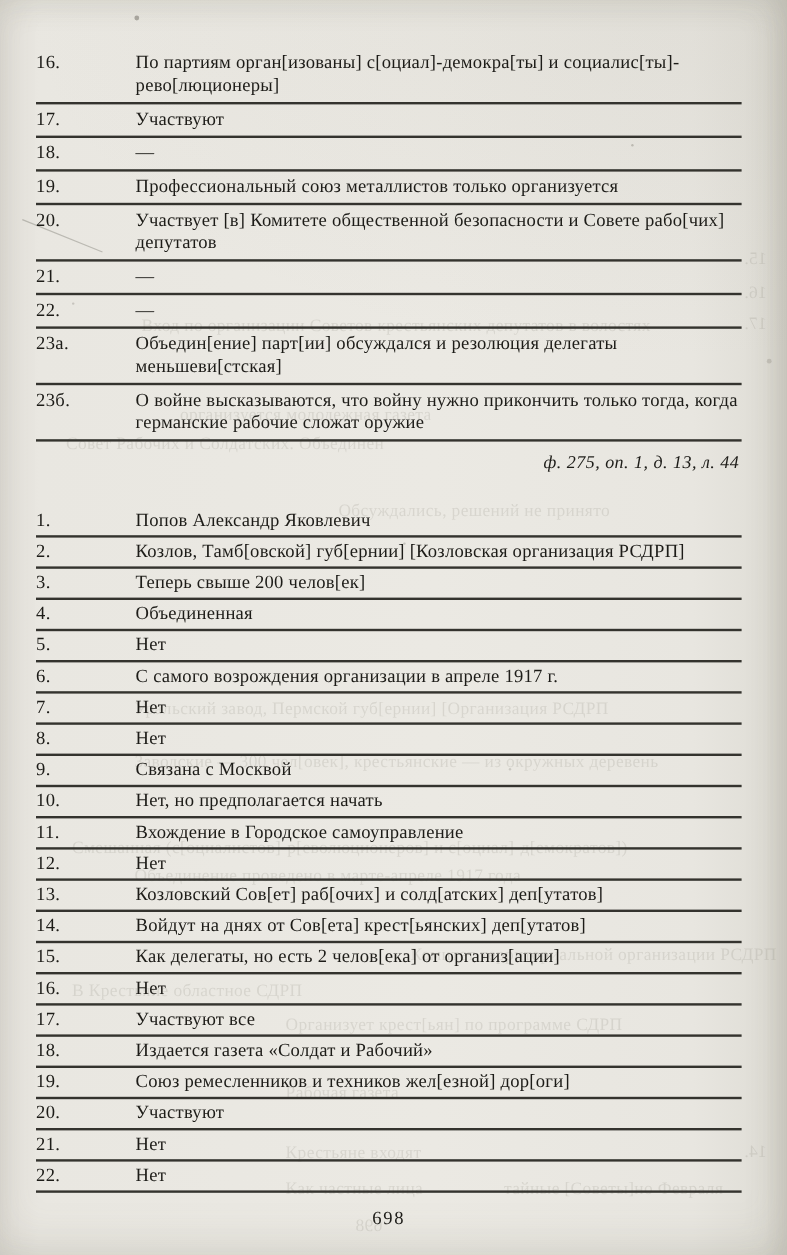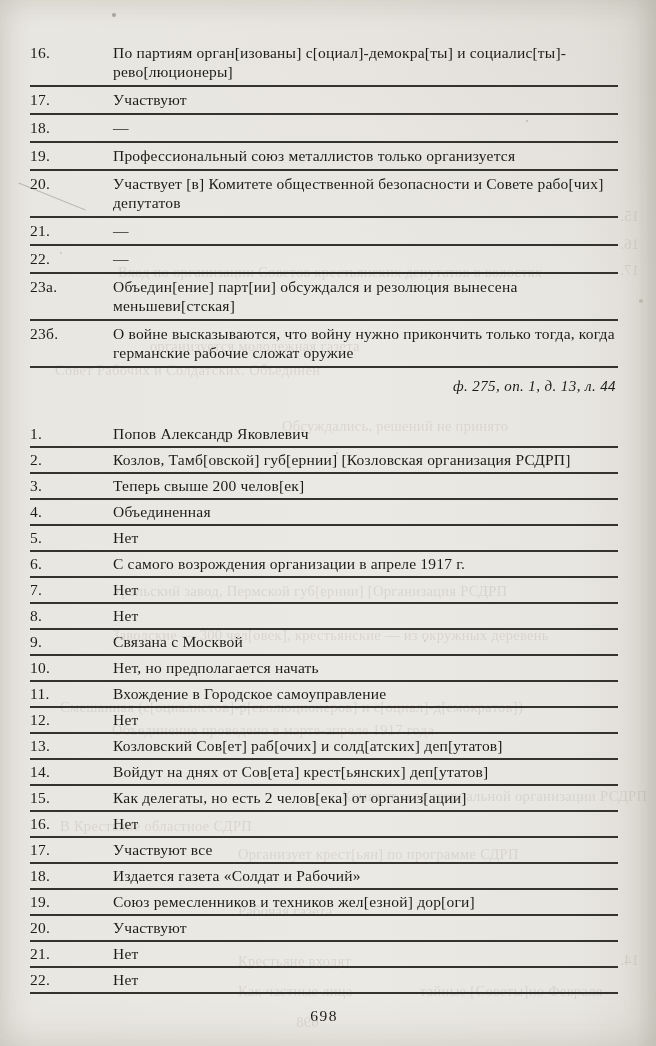--- a/index.html
+++ b/index.html
@@ -141,21 +141,21 @@
         <div class="row">
           <span class="num">21.</span>
           <span class="txt">—</span>
         </div>
         <div class="row">
           <span class="num">22.</span>
           <span class="txt">—</span>
         </div>
         <div class="row">
           <span class="num">23а.</span>
-          <span class="txt">Объедин[ение] парт[ии] обсуждался и резолюция вынесена меньшеви[стская]</span>
+          <span class="txt">Объедин[ение] парт[ии] обсуждался и резолюция делегаты меньшеви[стская]</span>
         </div>
         <div class="row">
           <span class="num">23б.</span>
           <span class="txt">О войне высказываются, что войну нужно прикончить только тогда, когда германские рабочие сложат оружие</span>
         </div>
       </div>
 
     <div class="source-ref">ф. 275, оп. 1, д. 13, л. 44</div>
 
     <div class="table table-bottom" id="table-bottom">

